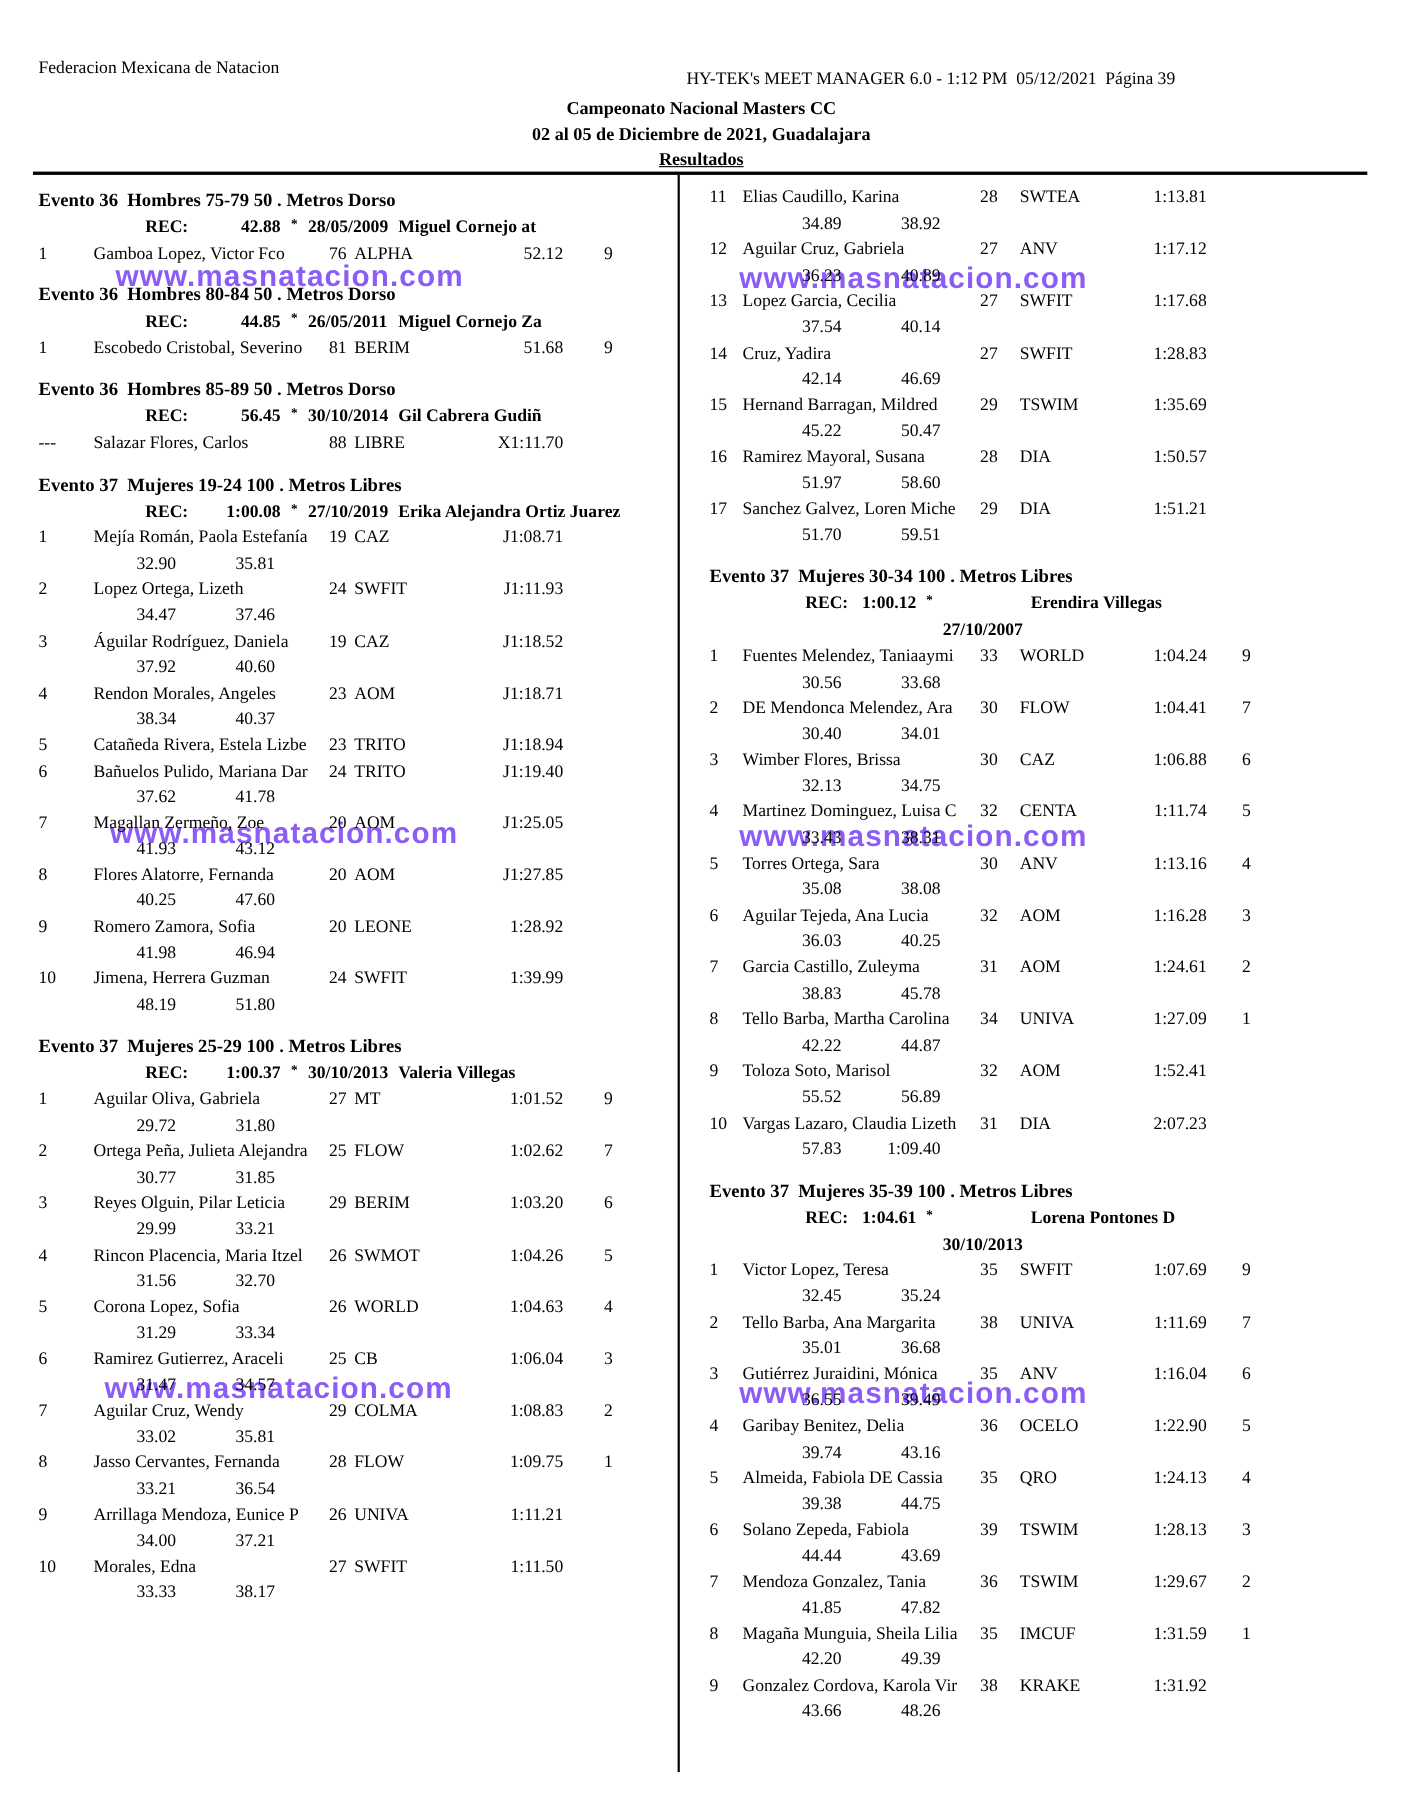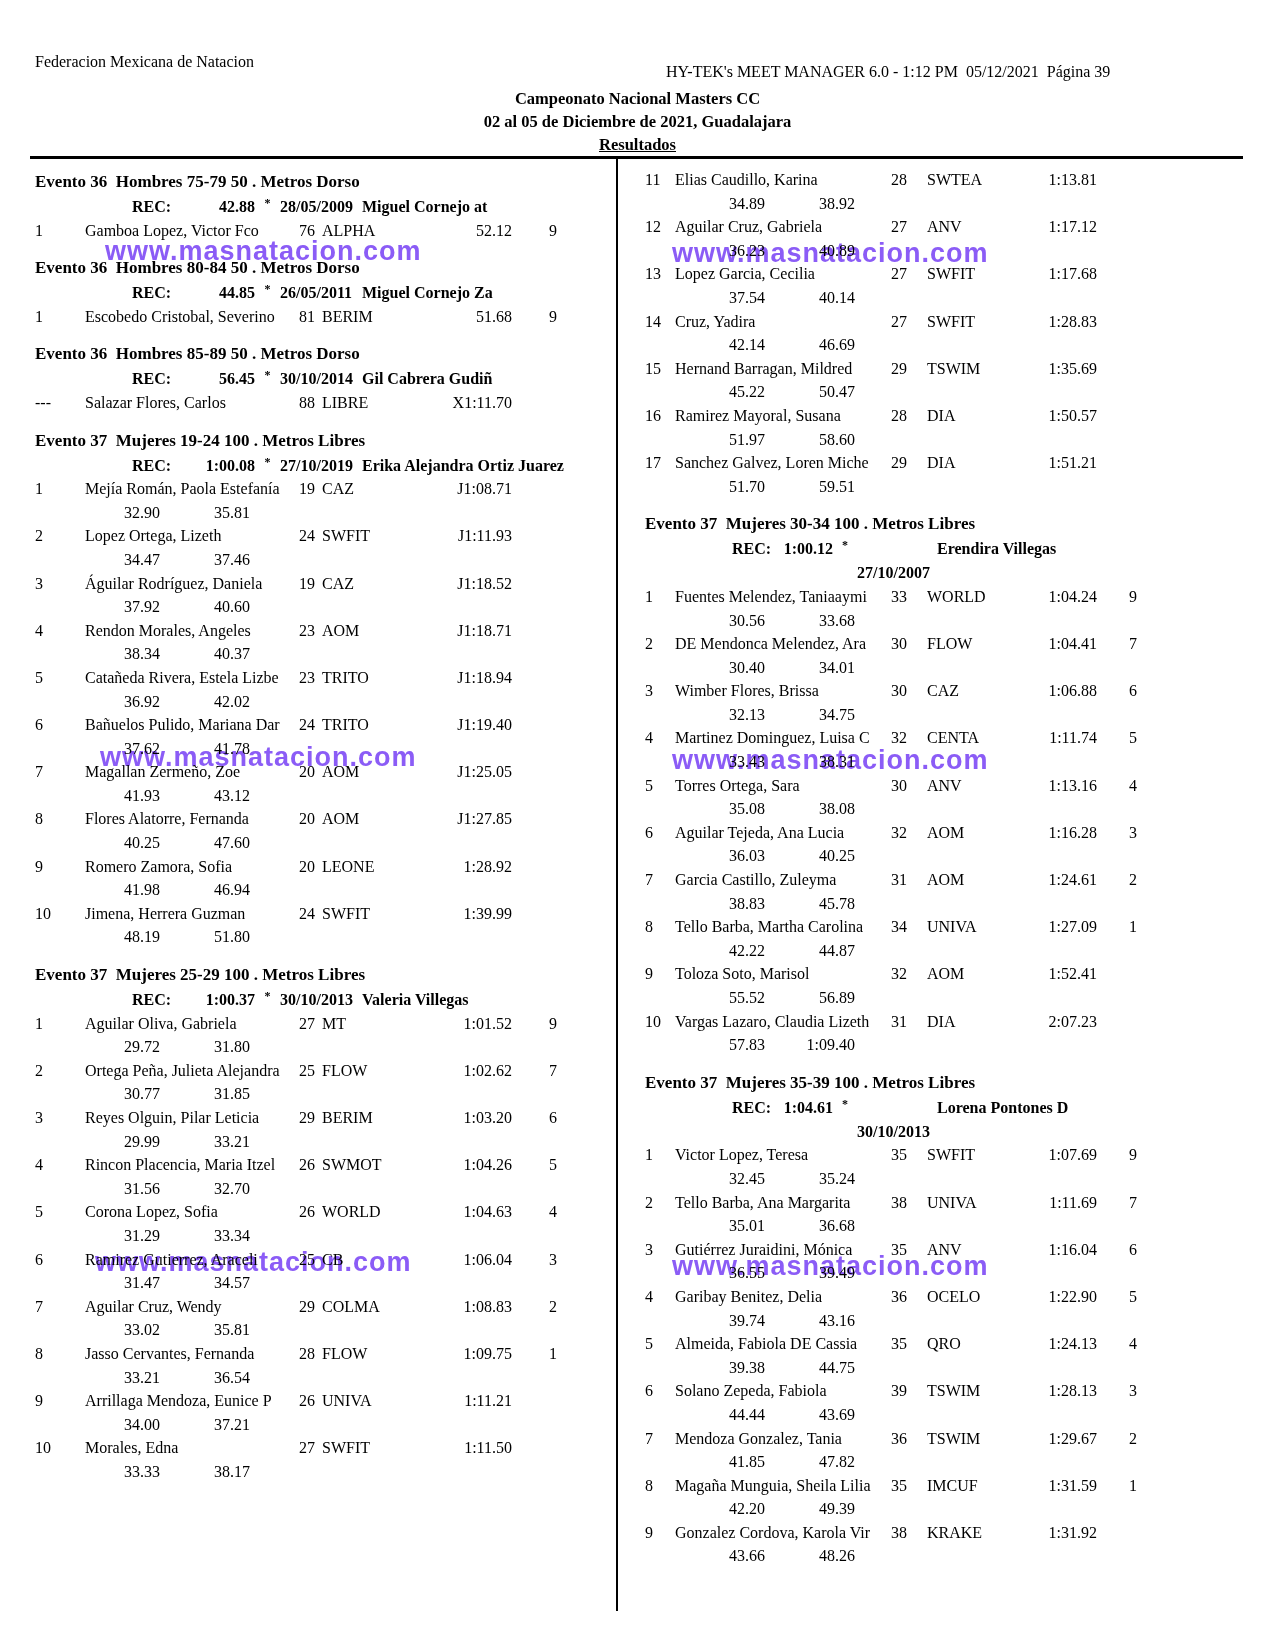--- a/index.html
+++ b/index.html
@@ -2,21 +2,21 @@
 <html><head>
 <meta charset="utf-8">
 <style>
   html,body { margin:0; padding:0; background:#ffffff; }
   .page {
     position:relative; width:1275px; height:1650px; background:#ffffff;
     font-family:"Liberation Serif", serif; color:#000; overflow:hidden;
   }
   
   .hdr-org  { position:absolute; left:35px;  top:53px;  font-size:16px; white-space:pre; }
-  .hdr-mm   { position:absolute; left:666px; top:63px;  font-size:16px; white-space:pre; }
+  .hdr-mm   { position:absolute; left:624px; top:63px;  font-size:16px; white-space:pre; }
   .hdr-t1   { position:absolute; left:0; top:89px;  width:100%; text-align:center; font-weight:bold; font-size:16.5px; }
   .hdr-t2   { position:absolute; left:0; top:112px; width:100%; text-align:center; font-weight:bold; font-size:16.5px; }
   .hdr-t3   { position:absolute; left:0; top:135px; width:100%; text-align:center; font-weight:bold; font-size:16.5px; text-decoration:underline; }
   .rule     { position:absolute; left:30px;  top:156px; width:1213px; height:3px; background:#000; }
   .divider  { position:absolute; left:616px; top:159px; width:2px; height:1452px; background:#000; }
 
   
   .wm { position:absolute; font-family:"Liberation Sans", sans-serif; font-size:27px;
         letter-spacing:1px; color:#8b5cf6; z-index:0; white-space:nowrap; font-weight:bold; }
 
@@ -192,25 +192,20 @@
           <span>40.37</span>
         </div>
         <div class="rrow">
           <span class="place">5</span>
           <span class="name">Catañeda Rivera, Estela Lizbe</span>
           <span class="age">23</span>
           <span class="team">TRITO</span>
           <span class="time">J1:18.94</span>
           <span class="pts"></span>
         </div>
-        <div class="srow">
-          <span></span>
-          <span>36.92</span>
-          <span>42.02</span>
-        </div>
         <div class="rrow">
           <span class="place">6</span>
           <span class="name">Bañuelos Pulido, Mariana Dar</span>
           <span class="age">24</span>
           <span class="team">TRITO</span>
           <span class="time">J1:19.40</span>
           <span class="pts"></span>
         </div>
         <div class="srow">
           <span></span>

